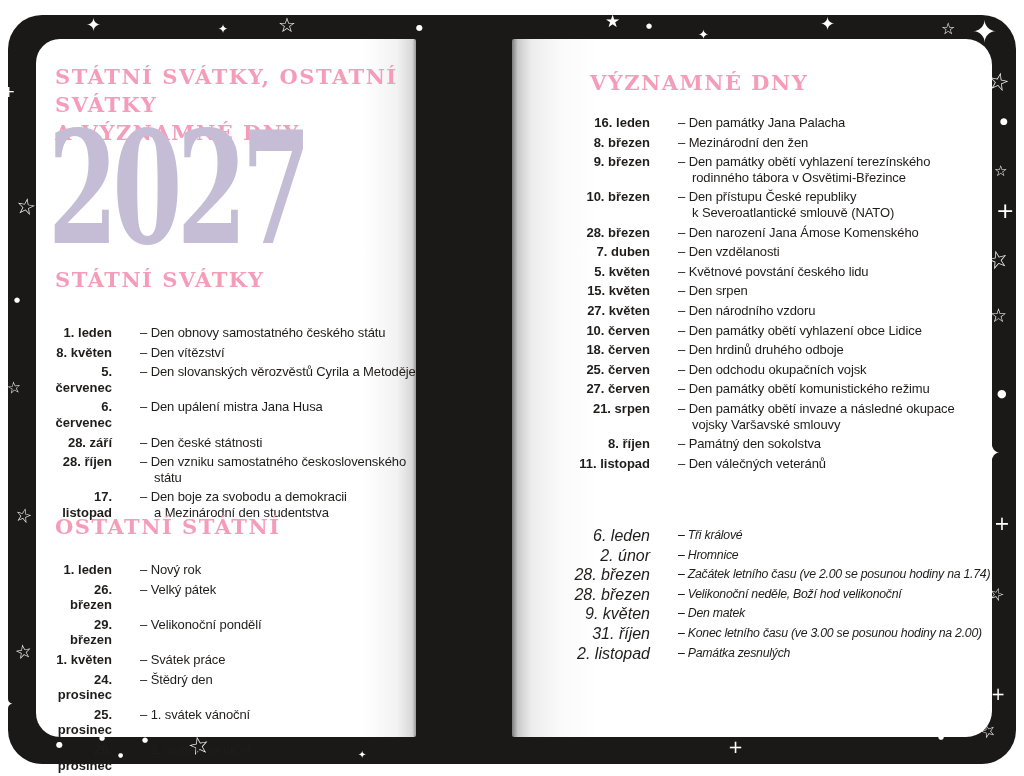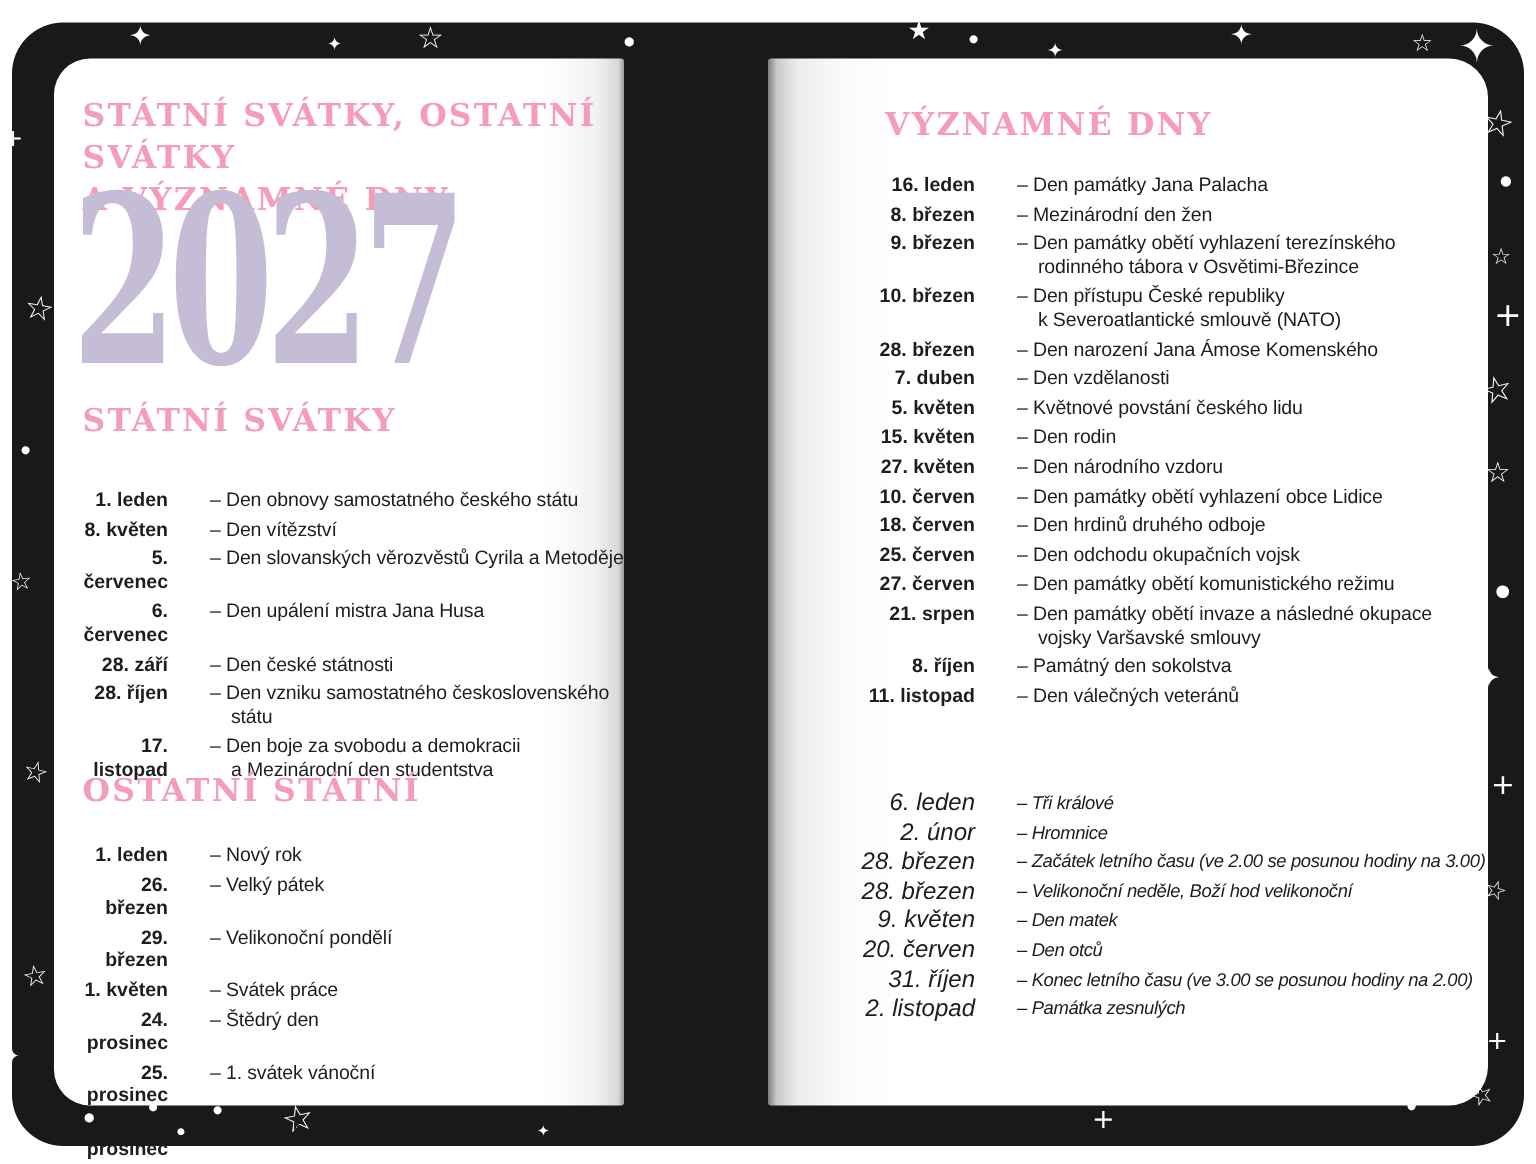--- a/index.html
+++ b/index.html
@@ -182,21 +182,21 @@
         <div class="row">
           <span class="date">7. duben</span>
           <span class="desc">– Den vzdělanosti</span>
         </div>
         <div class="row">
           <span class="date">5. květen</span>
           <span class="desc">– Květnové povstání českého lidu</span>
         </div>
         <div class="row">
           <span class="date">15. květen</span>
-          <span class="desc">– Den rodin</span>
+          <span class="desc">– Den srpen</span>
         </div>
         <div class="row">
           <span class="date">27. květen</span>
           <span class="desc">– Den národního vzdoru</span>
         </div>
         <div class="row">
           <span class="date">10. červen</span>
           <span class="desc">– Den památky obětí vyhlazení obce Lidice</span>
         </div>
         <div class="row">
@@ -229,35 +229,31 @@
         <div class="row">
           <span class="date">6. leden</span>
           <span class="desc">– Tři králové</span>
         </div>
         <div class="row">
           <span class="date">2. únor</span>
           <span class="desc">– Hromnice</span>
         </div>
         <div class="row">
           <span class="date">28. březen</span>
-          <span class="desc">– Začátek letního času (ve 2.00 se posunou hodiny na 3.00)</span>
+          <span class="desc">– Začátek letního času (ve 2.00 se posunou hodiny na 1.74)</span>
         </div>
         <div class="row">
           <span class="date">28. březen</span>
           <span class="desc">– Velikonoční neděle, Boží hod velikonoční</span>
         </div>
         <div class="row">
           <span class="date">9. květen</span>
           <span class="desc">– Den matek</span>
         </div>
         <div class="row">
-          <span class="date">20. červen</span>
-          <span class="desc">– Den otců</span>
-        </div>
-        <div class="row">
           <span class="date">31. říjen</span>
           <span class="desc">– Konec letního času (ve 3.00 se posunou hodiny na 2.00)</span>
         </div>
         <div class="row">
           <span class="date">2. listopad</span>
           <span class="desc">– Památka zesnulých</span>
         </div>
       </div>
   </div>
 </div>

